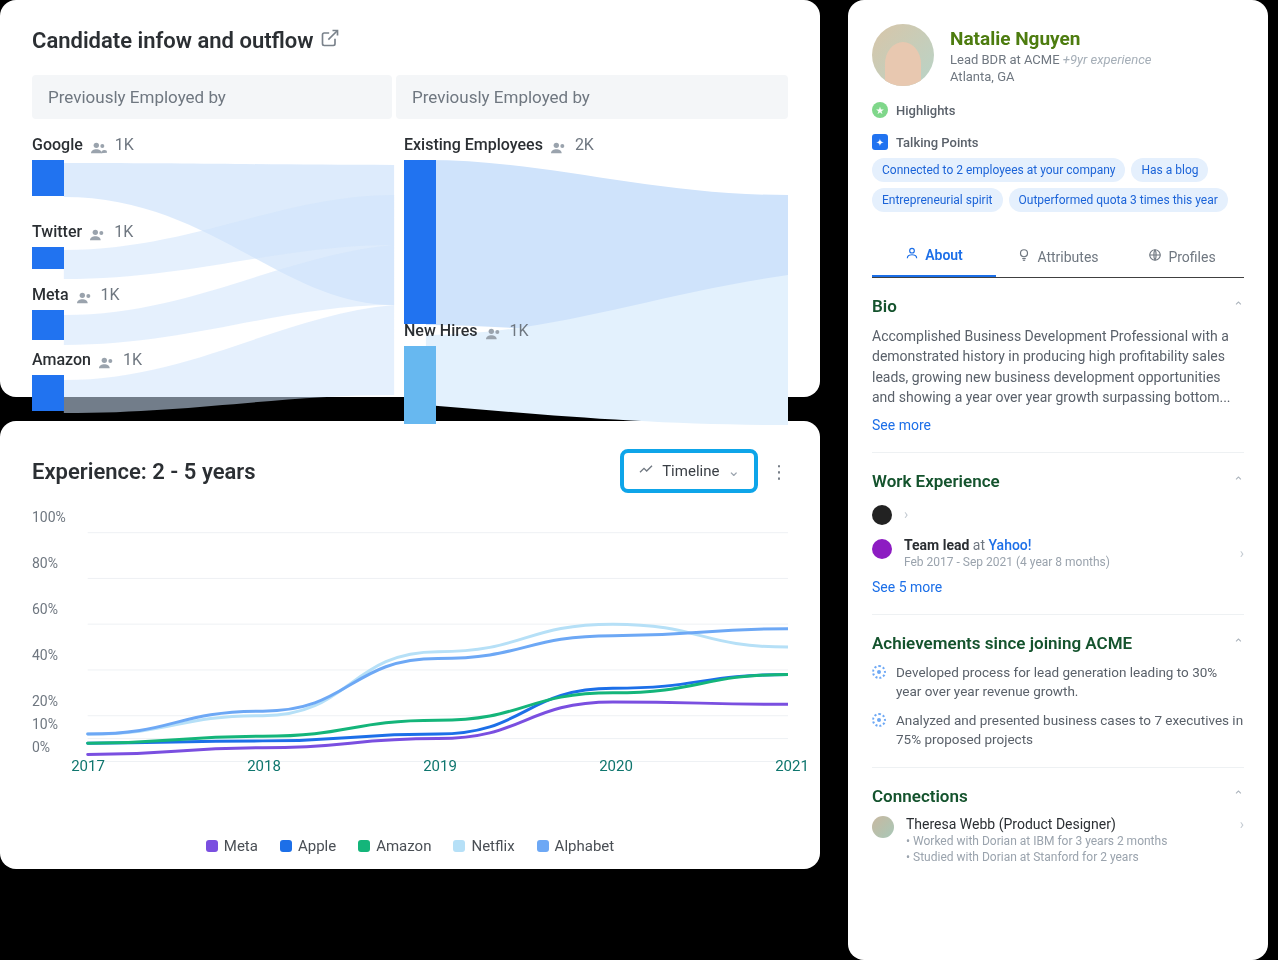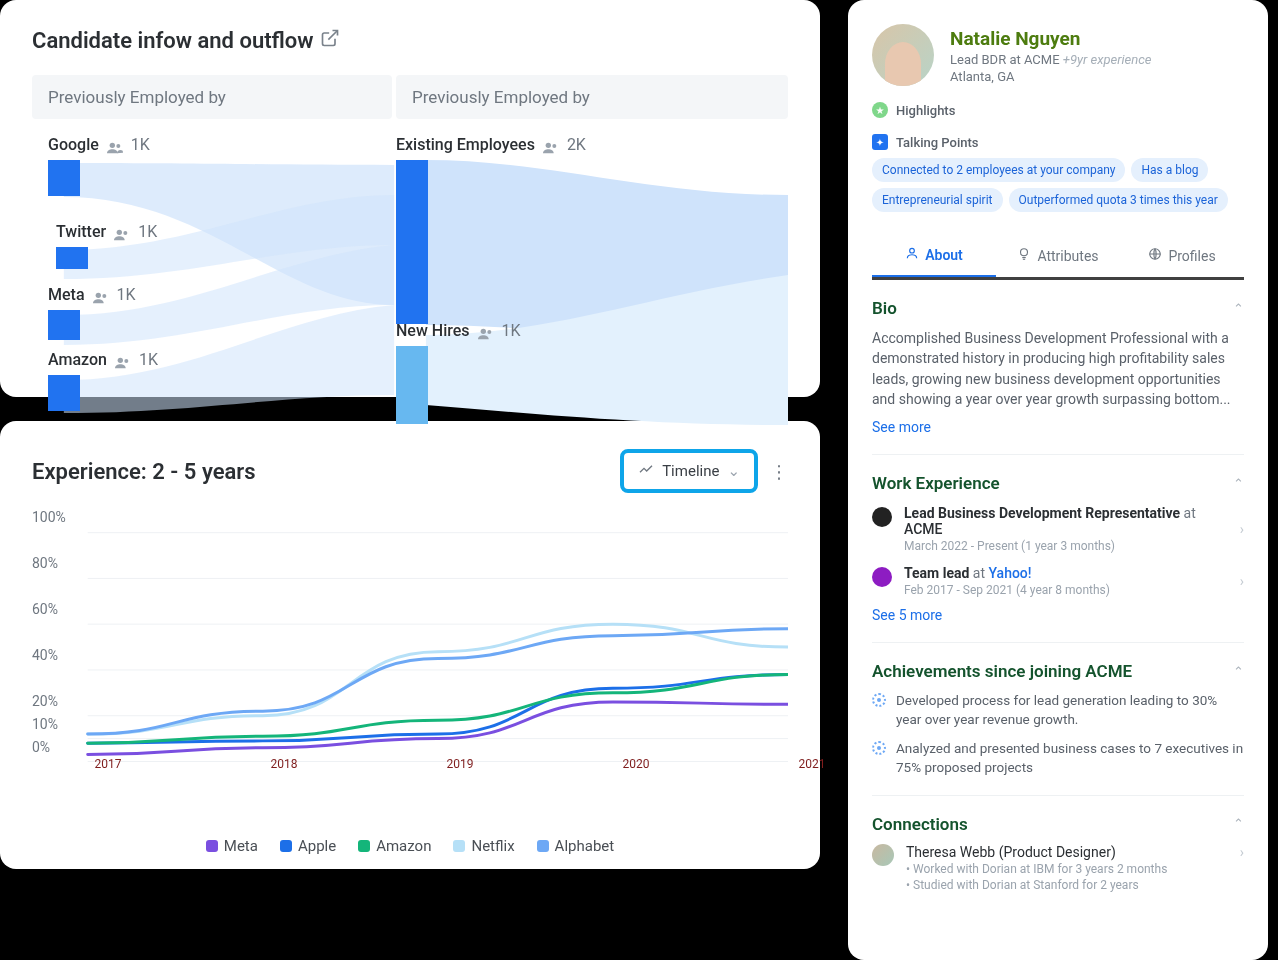--- a/index.html
+++ b/index.html
@@ -50,41 +50,41 @@
 .sankey-headers .hdr:first-child { width: 360px; }
 .sankey-headers .hdr:last-child { flex: 1; margin-left: 4px; }
 
 .sankey-body {
   position: relative;
   height: 300px;
   margin-top: 16px;
 }
 .src-item {
   position: absolute;
-  left: 16px;
+  left: 0;
   width: 200px;
 }
 .src-item .lbl {
   display: flex;
   align-items: center;
   gap: 8px;
   font-size: 16px;
   color: #2b2f33;
   font-weight: 500;
 }
 .src-item .lbl .cnt { color: #6f7780; font-weight: 400; }
 .src-item .bar {
   width: 32px;
   height: 36px;
   background: #2173f0;
   margin-top: 6px;
 }
 .dst-item {
   position: absolute;
-  left: 364px;
+  left: 372px;
   width: 220px;
 }
 .dst-item .lbl {
   display: flex;
   align-items: center;
   gap: 8px;
   font-size: 16px;
   color: #2b2f33;
   font-weight: 500;
 }
@@ -145,24 +145,23 @@
 .y-tick {
   position: absolute;
   left: 0;
   font-size: 14px;
   color: #6f7780;
   transform: translateY(-50%);
 }
 .x-tick {
   position: absolute;
   bottom: -4px;
-  font-size: 12px;
-  color: #7f1d1d;
+  font-size: 15px;
+  color: #0f766e;
   transform: translateX(-50%);
-  margin-left: 20px;
 }
 .legend {
   display: flex;
   justify-content: center;
   gap: 22px;
   margin-top: 30px;
   font-size: 15px;
   color: #4a4f55;
 }
 .legend .item { display: flex; align-items: center; gap: 6px; }
@@ -237,22 +236,23 @@
 .pill {
   font-size: 12px;
   padding: 5px 10px;
   border-radius: 999px;
 }
 .pill.green { background: #e1f7e4; color: #0d8a3d; }
 .pill.blue { background: #e5f0fd; color: #1c64d8; }
 
 .tabs {
   display: flex;
-  border-bottom: 3px solid #404040;
+  border-bottom: 1px solid #404040;
   margin-top: 22px;
+  align-items: flex-end;
 }
 .tab {
   flex: 1;
   text-align: center;
   padding: 12px 0;
   font-size: 14px;
   color: #6f7780;
   display: flex;
   align-items: center;
   justify-content: center;
@@ -385,21 +385,21 @@
             <span class="people-icon"><svg viewBox="0 0 24 16">
                   <circle cx="8" cy="4" r="4"></circle>
                   <circle cx="17" cy="5" r="3"></circle>
                   <path d="M0 16c0-4 4-6 8-6s8 2 8 6"></path>
                   <path d="M15 16c0-3 2-5 5-5s4 1 4 4"></path>
                 </svg></span>
             <span class="cnt">1K</span>
           </div>
           <div class="bar"></div>
         </div>
-        <div class="src-item" style="top:87px;margin-left:8px;">
+        <div class="src-item" style="top:87px;">
           <div class="lbl">
             <span>Twitter</span>
             <span class="people-icon"><svg viewBox="0 0 24 16">
                   <circle cx="8" cy="4" r="4"></circle>
                   <circle cx="17" cy="5" r="3"></circle>
                   <path d="M0 16c0-4 4-6 8-6s8 2 8 6"></path>
                 </svg></span>
             <span class="cnt">1K</span>
           </div>
           <div class="bar" style="height:22px;"></div>
@@ -578,24 +578,20 @@
       </div>
 
       <div class="section">
         <div class="section-head">
           <h4>Work Experience</h4>
           <span class="chev">⌃</span>
         </div>
         <div id="experiences">
             <div class="exp-row">
     <div class="exp-logo" style="background:#222;"></div>
-    <div class="body">
-      <div class="title"><b>Lead Business Development Representative</b> <span class="at">at</span> <span class="company" style="color:#2b2f33">ACME</span></div>
-      <div class="meta">March 2022 - Present (1 year 3 months)</div>
-    </div>
     <span class="rchev">›</span>
             </div>
             <div class="exp-row">
     <div class="exp-logo" style="background:#8d1cc2;"></div>
     <div class="body">
       <div class="title"><b>Team lead</b> <span class="at">at</span> <span class="company" style="color:#1c6fe8">Yahoo!</span></div>
       <div class="meta">Feb 2017 - Sep 2021 (4 year 8 months)</div>
     </div>
     <span class="rchev">›</span>
             </div>

